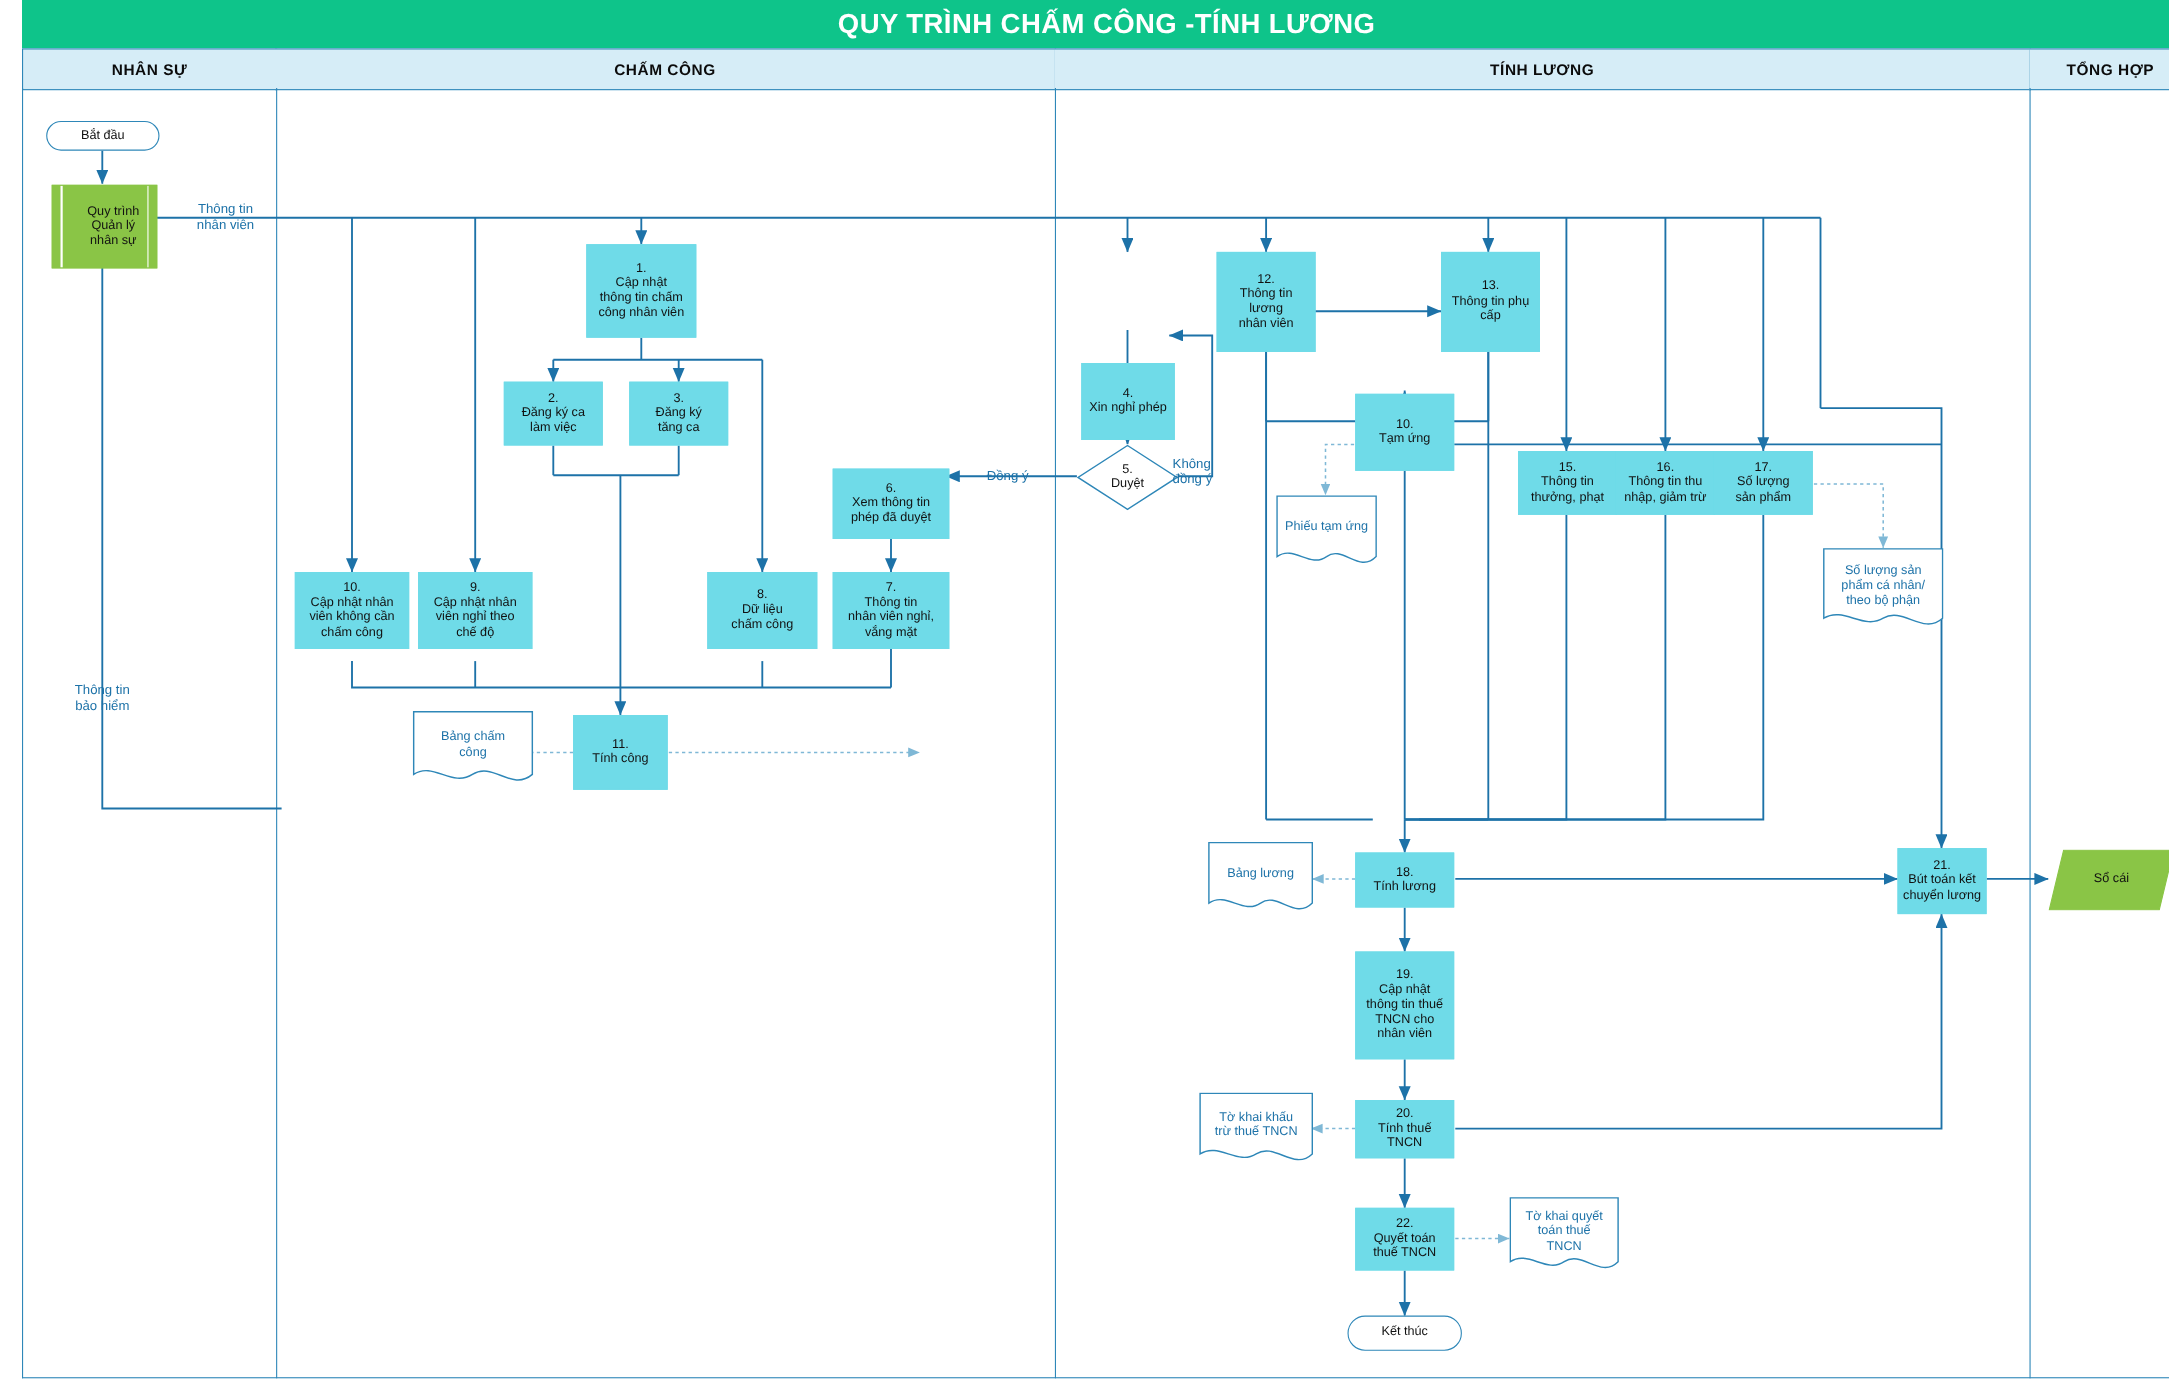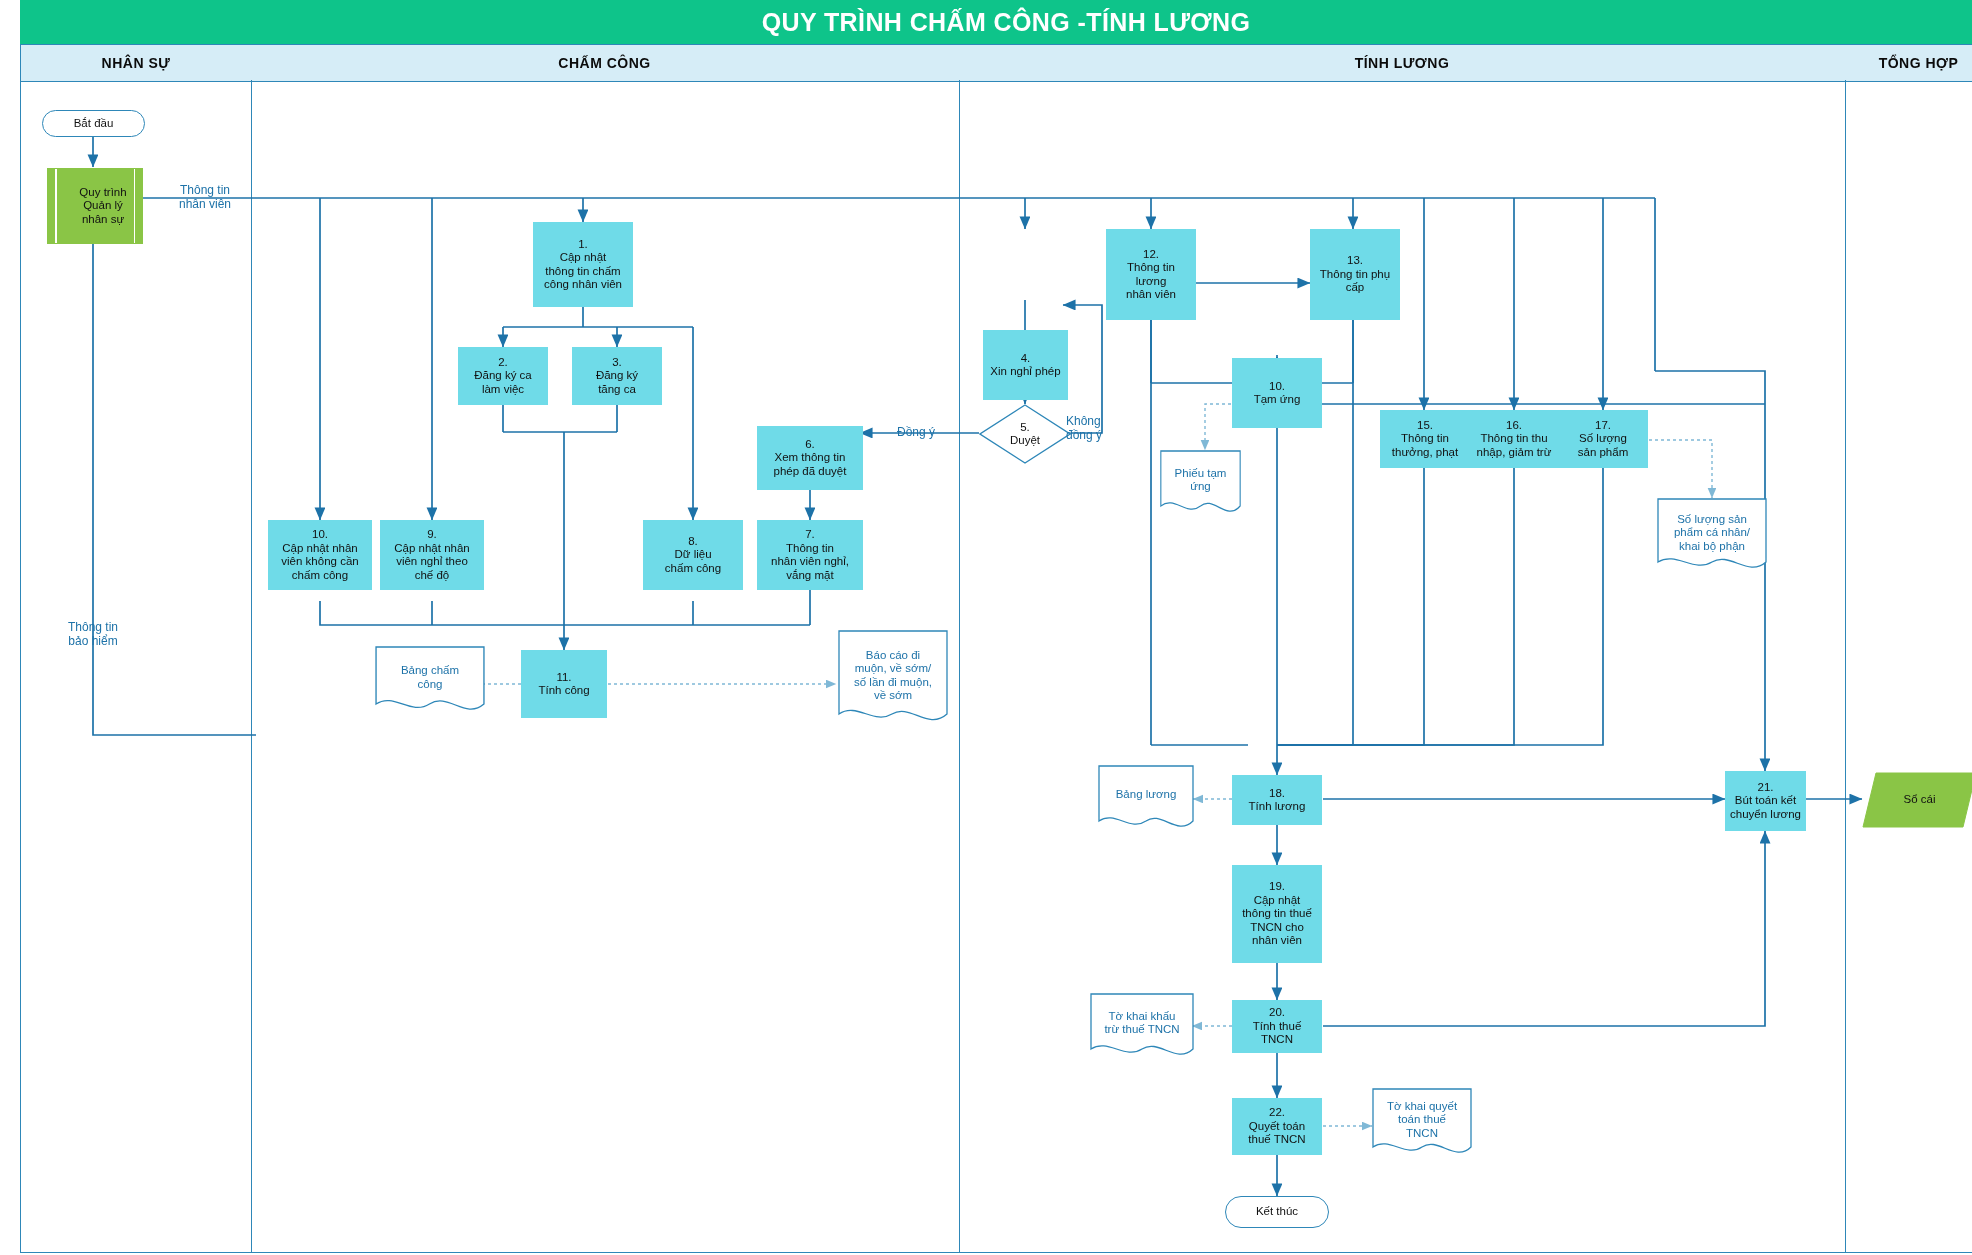--- a/index.html
+++ b/index.html
@@ -242,29 +242,20 @@
 Tính công</div>
 
   <div class="node doc" style="left:355px;top:646px;width:110px;height:75px;">
     <svg class="doc-svg" viewBox="0 0 105 75" preserveAspectRatio="none">
       <path d="M1,1 H104 V58 C86,74 70,46 52,58 C34,70 18,46 1,58 Z" fill="#ffffff" stroke="#2e87b8" stroke-width="1.3"></path>
     </svg>
     <div class="doc-label" style="margin-bottom: 12px; white-space: pre-line;">Bảng chấm
 công</div>
   </div>
 
-  <div class="node doc" style="left:818px;top:630px;width:110px;height:105px;">
-    <svg class="doc-svg" viewBox="0 0 110 105" preserveAspectRatio="none">
-      <path d="M1,1 H109 V84 C90,101 72,73 54,84 C36,95 19,72 1,84 Z" fill="#ffffff" stroke="#2e87b8" stroke-width="1.3"></path>
-    </svg>
-    <div class="doc-label" style="margin-bottom: 14px; white-space: pre-line;">Báo cáo đi
-muộn, về sớm/
-số lần đi muộn,
-về sớm</div>
-  </div>
 
   <div class="node proc" style="left: 963px; top: 330px; width: 85px; height: 70px; white-space: pre-line;">4.
 Xin nghỉ phép</div>
 
   <div class="node dec" style="left:959px;top:404px;width:92px;height:60px;">
     <svg class="dec-shape" viewBox="0 0 92 60" preserveAspectRatio="none">
       <polygon points="46,1 91,30 46,59 1,30" fill="#ffffff" stroke="#2e87b8" stroke-width="1.3"></polygon>
     </svg>
     <div class="dec-label" style="white-space: pre-line;">5.
 Duyệt</div>
@@ -276,21 +267,21 @@
   <div class="node proc" style="left: 1086px; top: 229px; width: 90px; height: 91px; white-space: pre-line;">12.
 Thông tin
 lương
 nhân viên</div>
   <div class="node proc" style="left: 1290px; top: 229px; width: 90px; height: 91px; white-space: pre-line;">13.
 Thông tin phụ
 cấp</div>
   <div class="node proc" style="left: 1212px; top: 358px; width: 90px; height: 70px; white-space: pre-line;">10.
 Tạm ứng</div>
 
-  <div class="node doc" style="left:1140px;top:450px;width:81px;height:72px;">
+  <div class="node doc" style="left:1140px;top:450px;width:92px;height:72px;">
     <svg class="doc-svg" viewBox="0 0 96 72" preserveAspectRatio="none">
       <path d="M1,1 H95 V56 C79,72 63,45 48,56 C32,67 17,45 1,56 Z" fill="#ffffff" stroke="#2e87b8" stroke-width="1.3"></path>
     </svg>
     <div class="doc-label" style="margin-bottom:12px;">Phiếu tạm ứng</div>
   </div>
 
   <div class="node proc" style="left: 1360px; top: 410px; width: 90px; height: 58px; white-space: pre-line;">15.
 Thông tin
 thưởng, phạt</div>
   <div class="node proc" style="left: 1449px; top: 410px; width: 90px; height: 58px; white-space: pre-line;">16.
@@ -299,21 +290,21 @@
   <div class="node proc" style="left: 1538px; top: 410px; width: 90px; height: 58px; white-space: pre-line;">17.
 Số lượng
 sản phẩm</div>
 
   <div class="node doc" style="left:1637px;top:498px;width:110px;height:82px;">
     <svg class="doc-svg" viewBox="0 0 110 82" preserveAspectRatio="none">
       <path d="M1,1 H109 V64 C91,80 73,53 55,64 C37,75 19,53 1,64 Z" fill="#ffffff" stroke="#2e87b8" stroke-width="1.3"></path>
     </svg>
     <div class="doc-label" style="margin-bottom: 12px; white-space: pre-line;">Số lượng sản
 phẩm cá nhân/
-khai bộ phận</div>
+theo bộ phận</div>
   </div>
 
   <div class="node proc" style="left: 1212px; top: 775px; width: 90px; height: 50px; white-space: pre-line;">18.
 Tính lương</div>
 
   <div class="node doc" style="left:1078px;top:765px;width:96px;height:72px;">
     <svg class="doc-svg" viewBox="0 0 96 72" preserveAspectRatio="none">
       <path d="M1,1 H95 V56 C79,72 63,45 48,56 C32,67 17,45 1,56 Z" fill="#ffffff" stroke="#2e87b8" stroke-width="1.3"></path>
     </svg>
     <div class="doc-label" style="margin-bottom:12px;">Bảng lương</div>

